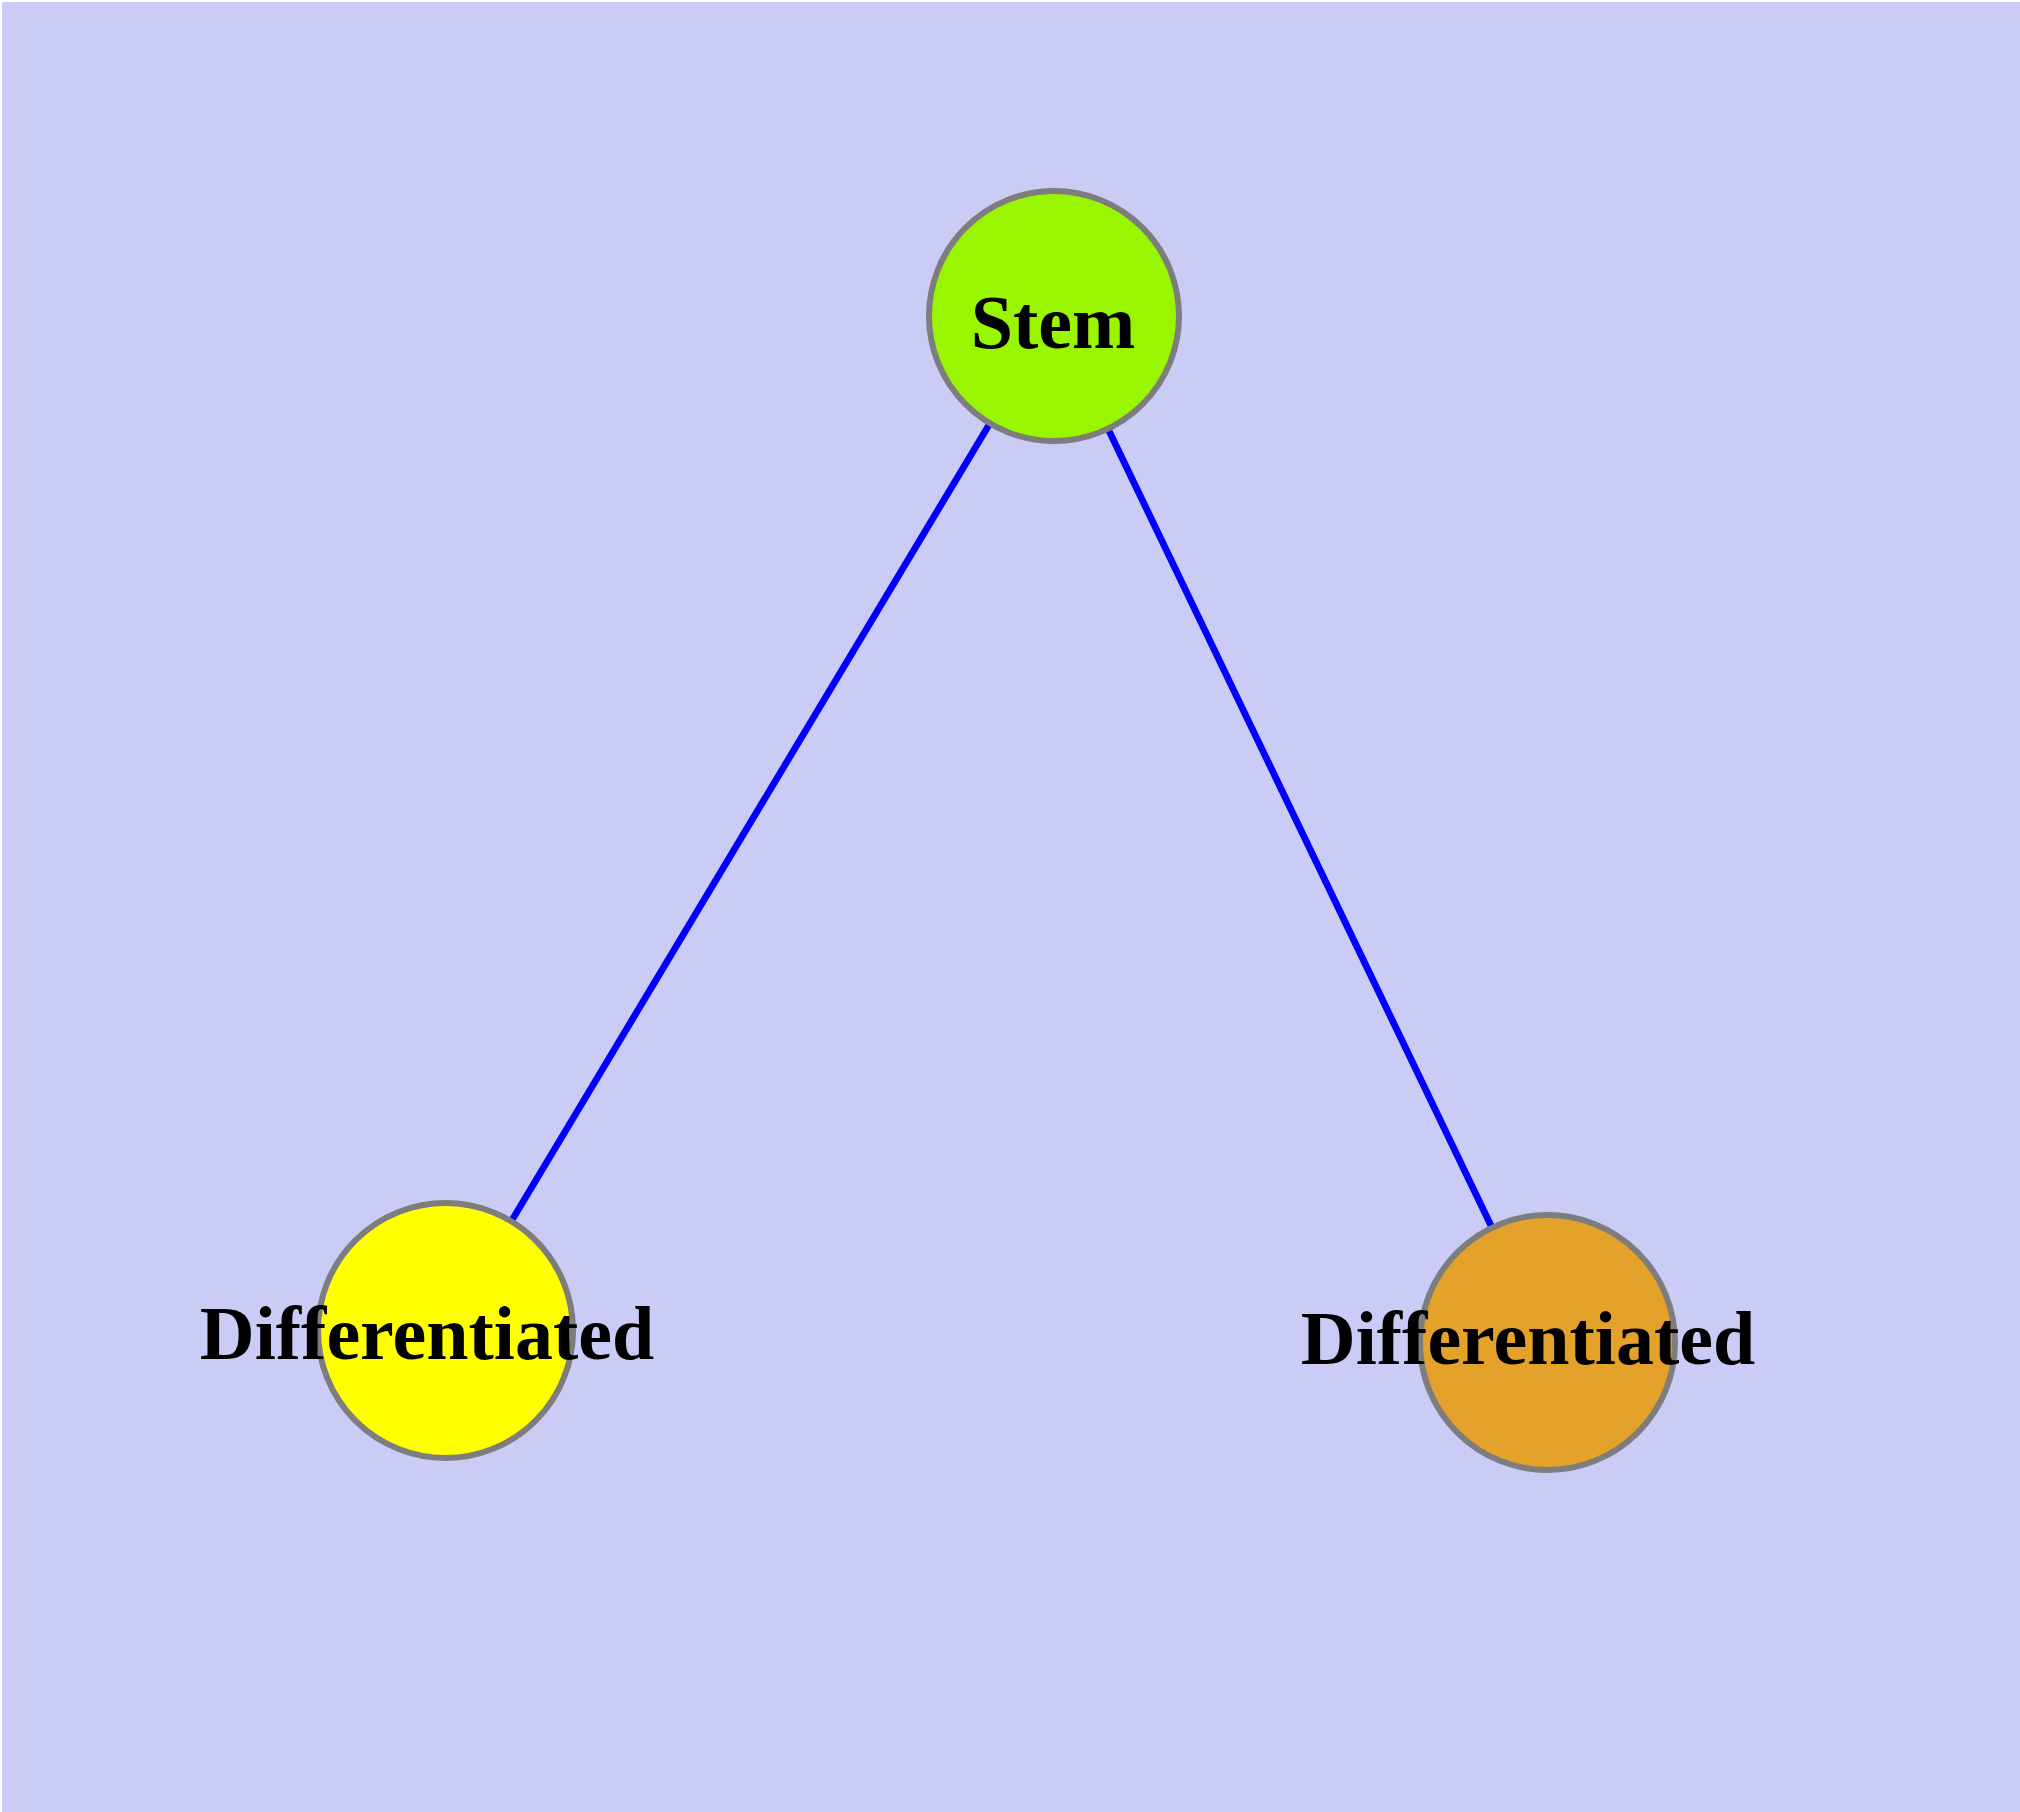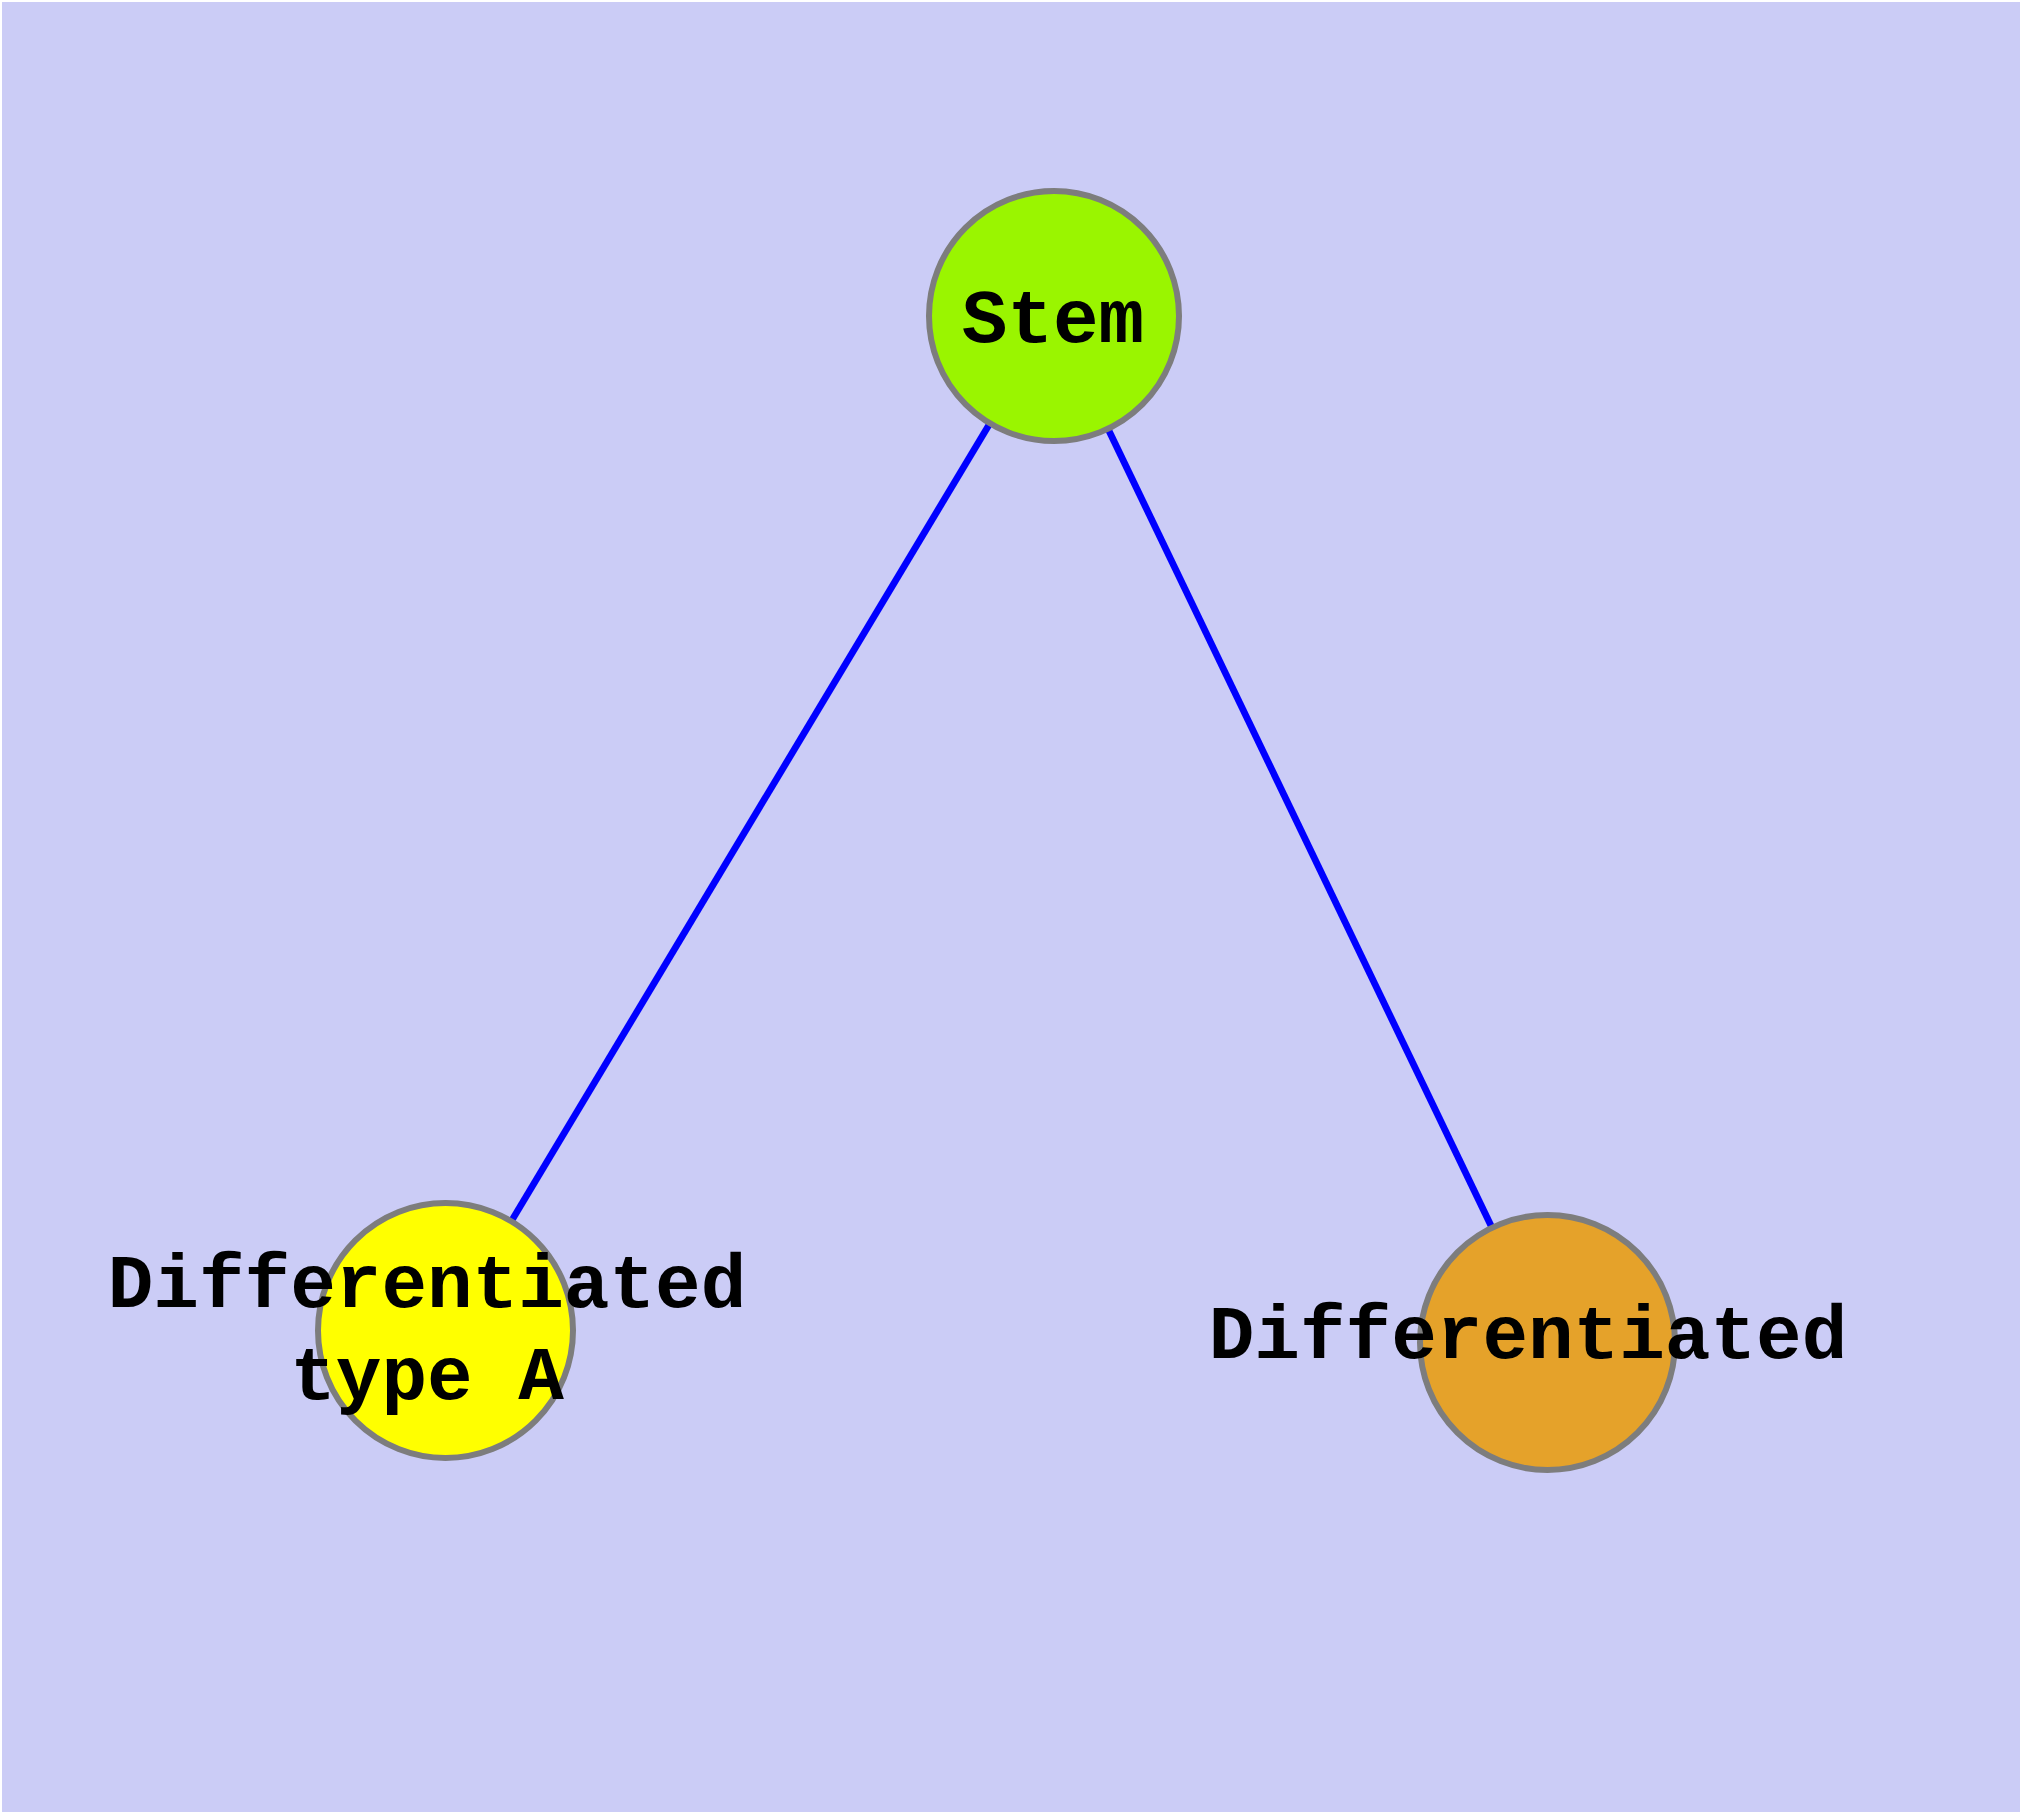--- a/index.html
+++ b/index.html
@@ -8,21 +8,21 @@
     background: #ffffff;
   }
   .canvas {
     position: relative;
     width: 2021px;
     height: 1812px;
     box-sizing: border-box;
     border-top: 2.5px solid #ffffff;
     border-left: 2.5px solid #ffffff;
     overflow: hidden;
-    font-family: Liberation Mono, monospace;
+    font-family: Liberation Serif, serif;
   }
   .edges {
     position: absolute;
     left: 0;
     top: 0;
     width: 2021px;
     height: 1812px;
   }
   .edge {
     stroke-width: 8px;
@@ -68,21 +68,20 @@
   <div class="node node-type-a" style="background-color: rgb(255, 255, 0); border-color: rgb(125, 125, 125);"></div>
 
   <div class="node node-type-b" style="background-color: rgb(229, 162, 42); border-color: rgb(125, 125, 125);"></div>
 
   <div class="label label-stem" style="color: rgb(0, 0, 0);">
     <span class="line">Stem</span>
   </div>
 
   <div class="label label-type-a" style="color: rgb(0, 0, 0);">
     <span class="line">Differentiated</span>
-    <span class="line">type A</span>
   </div>
 
   <div class="label label-type-b" style="color: rgb(0, 0, 0);">
     <span class="line">Differentiated</span>
   </div>
 
 </div>
 
 
 </body></html>

